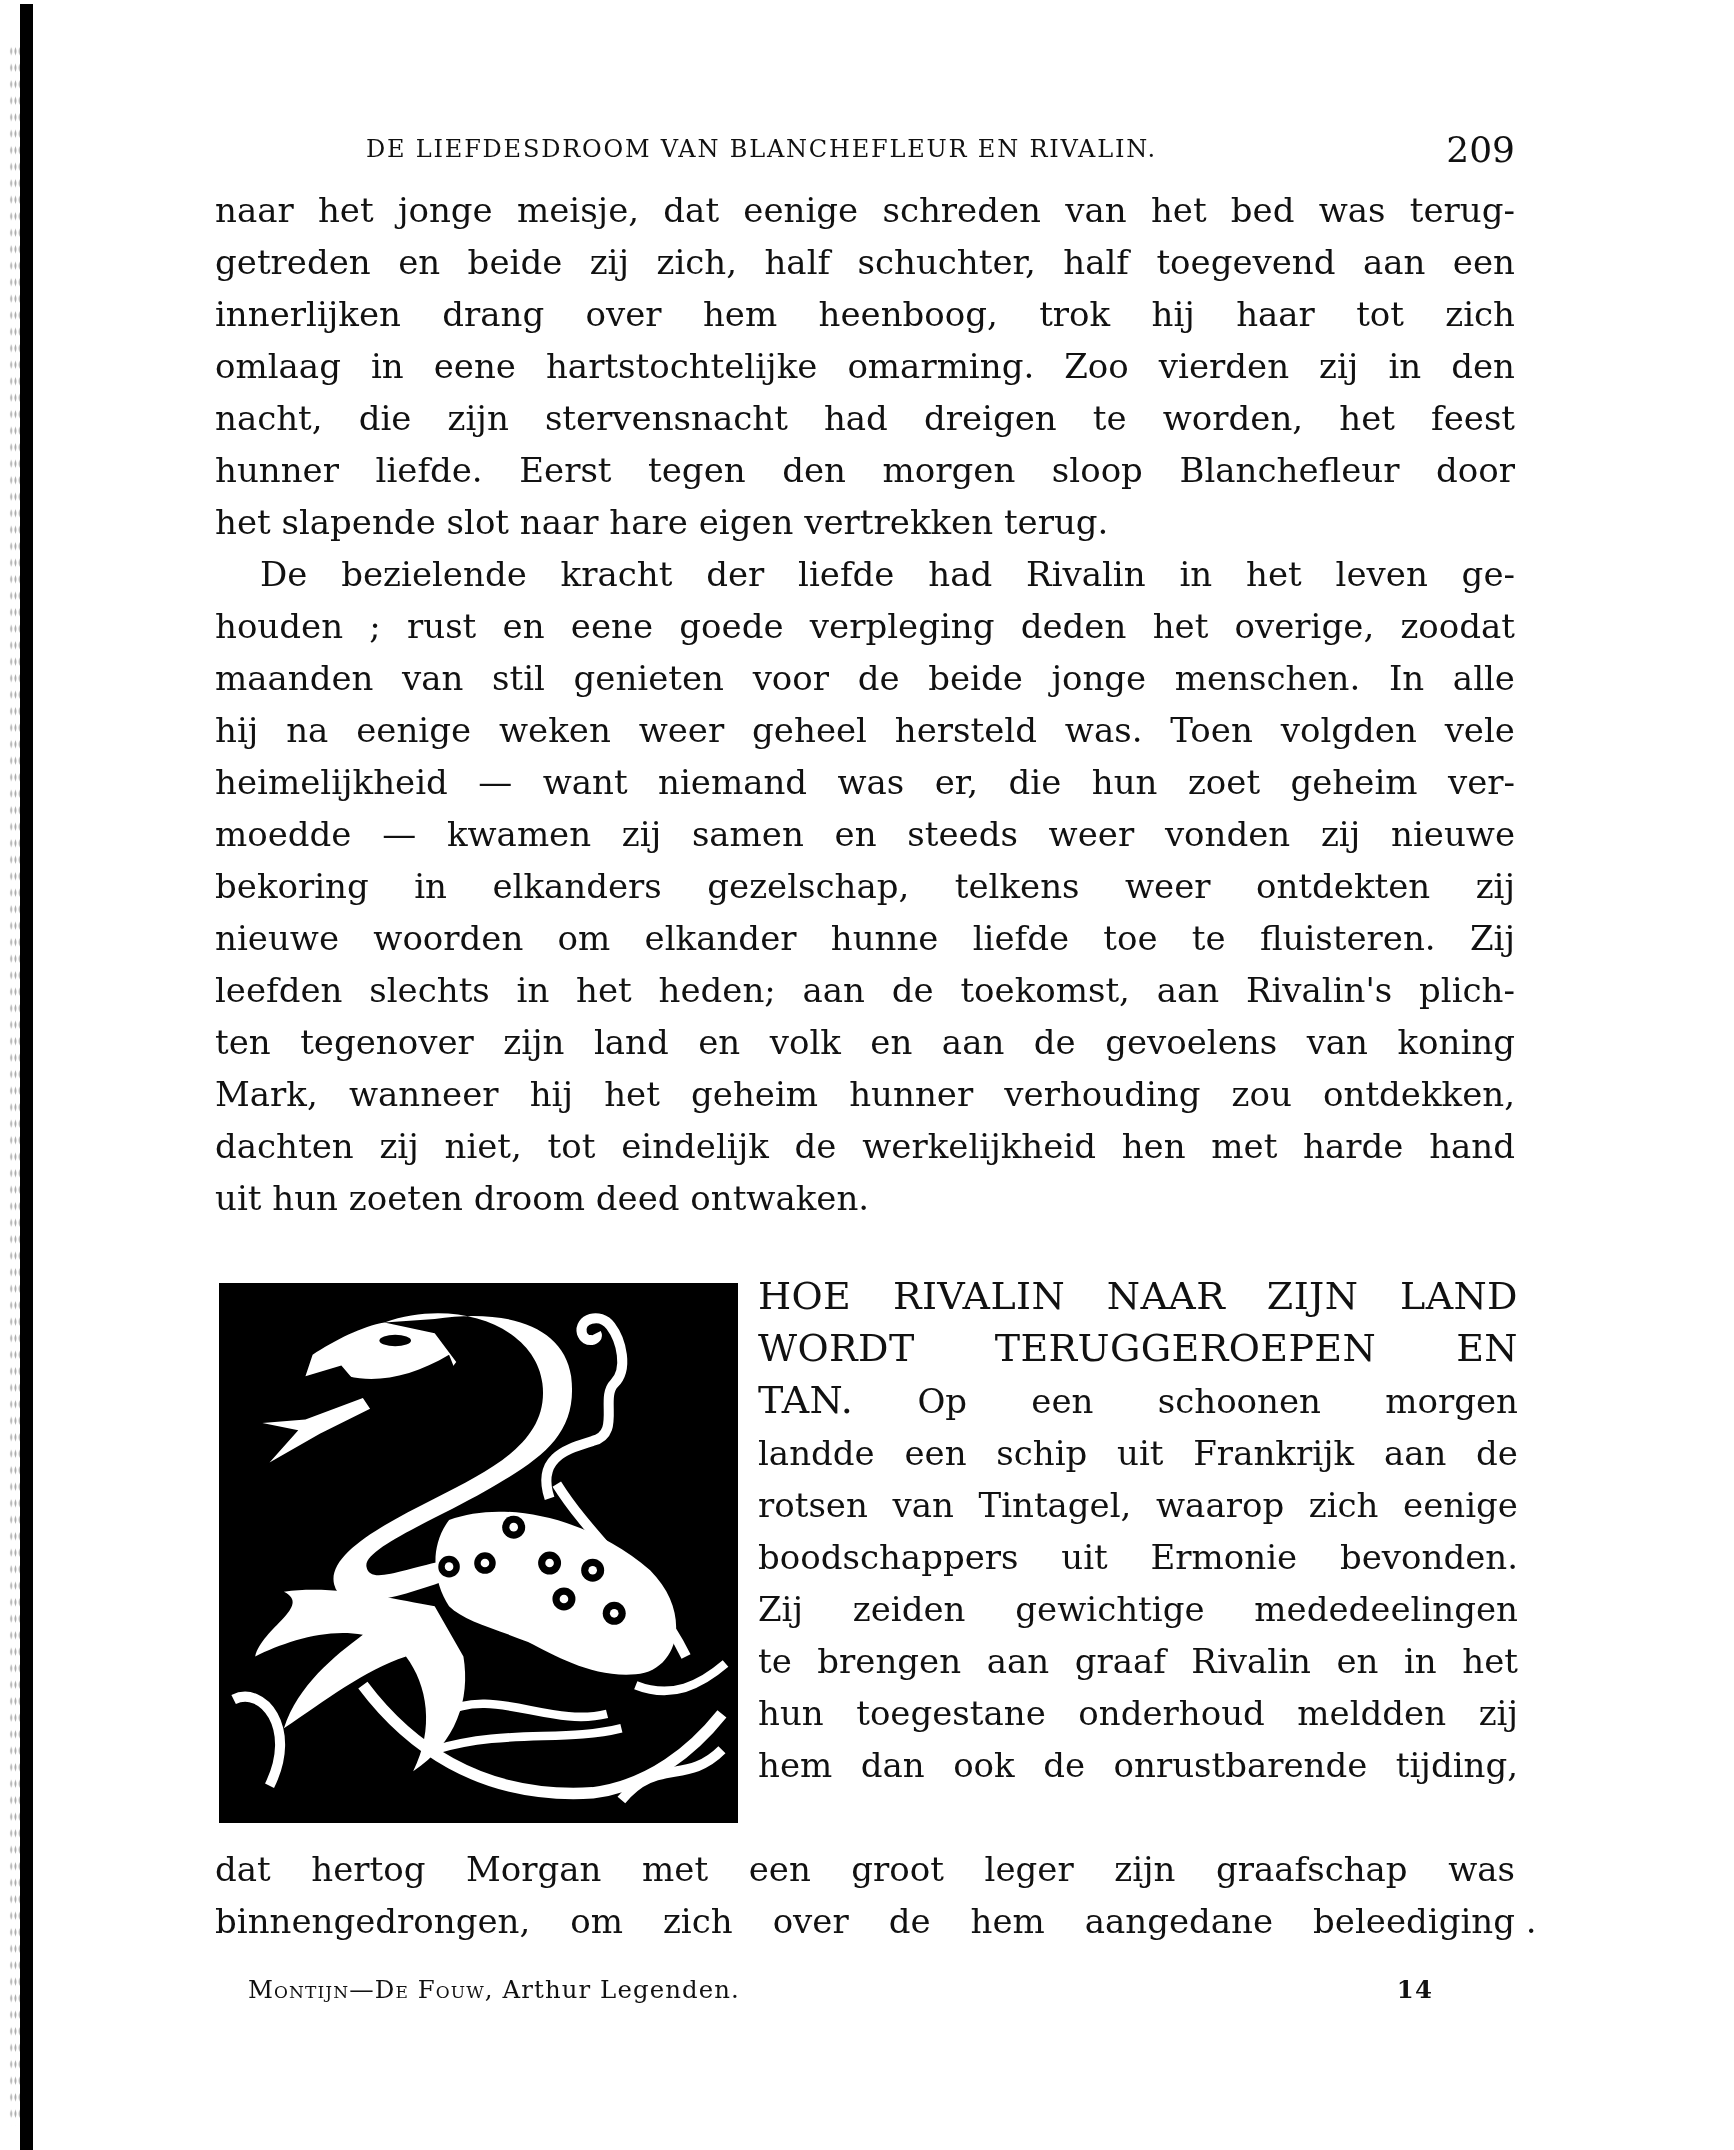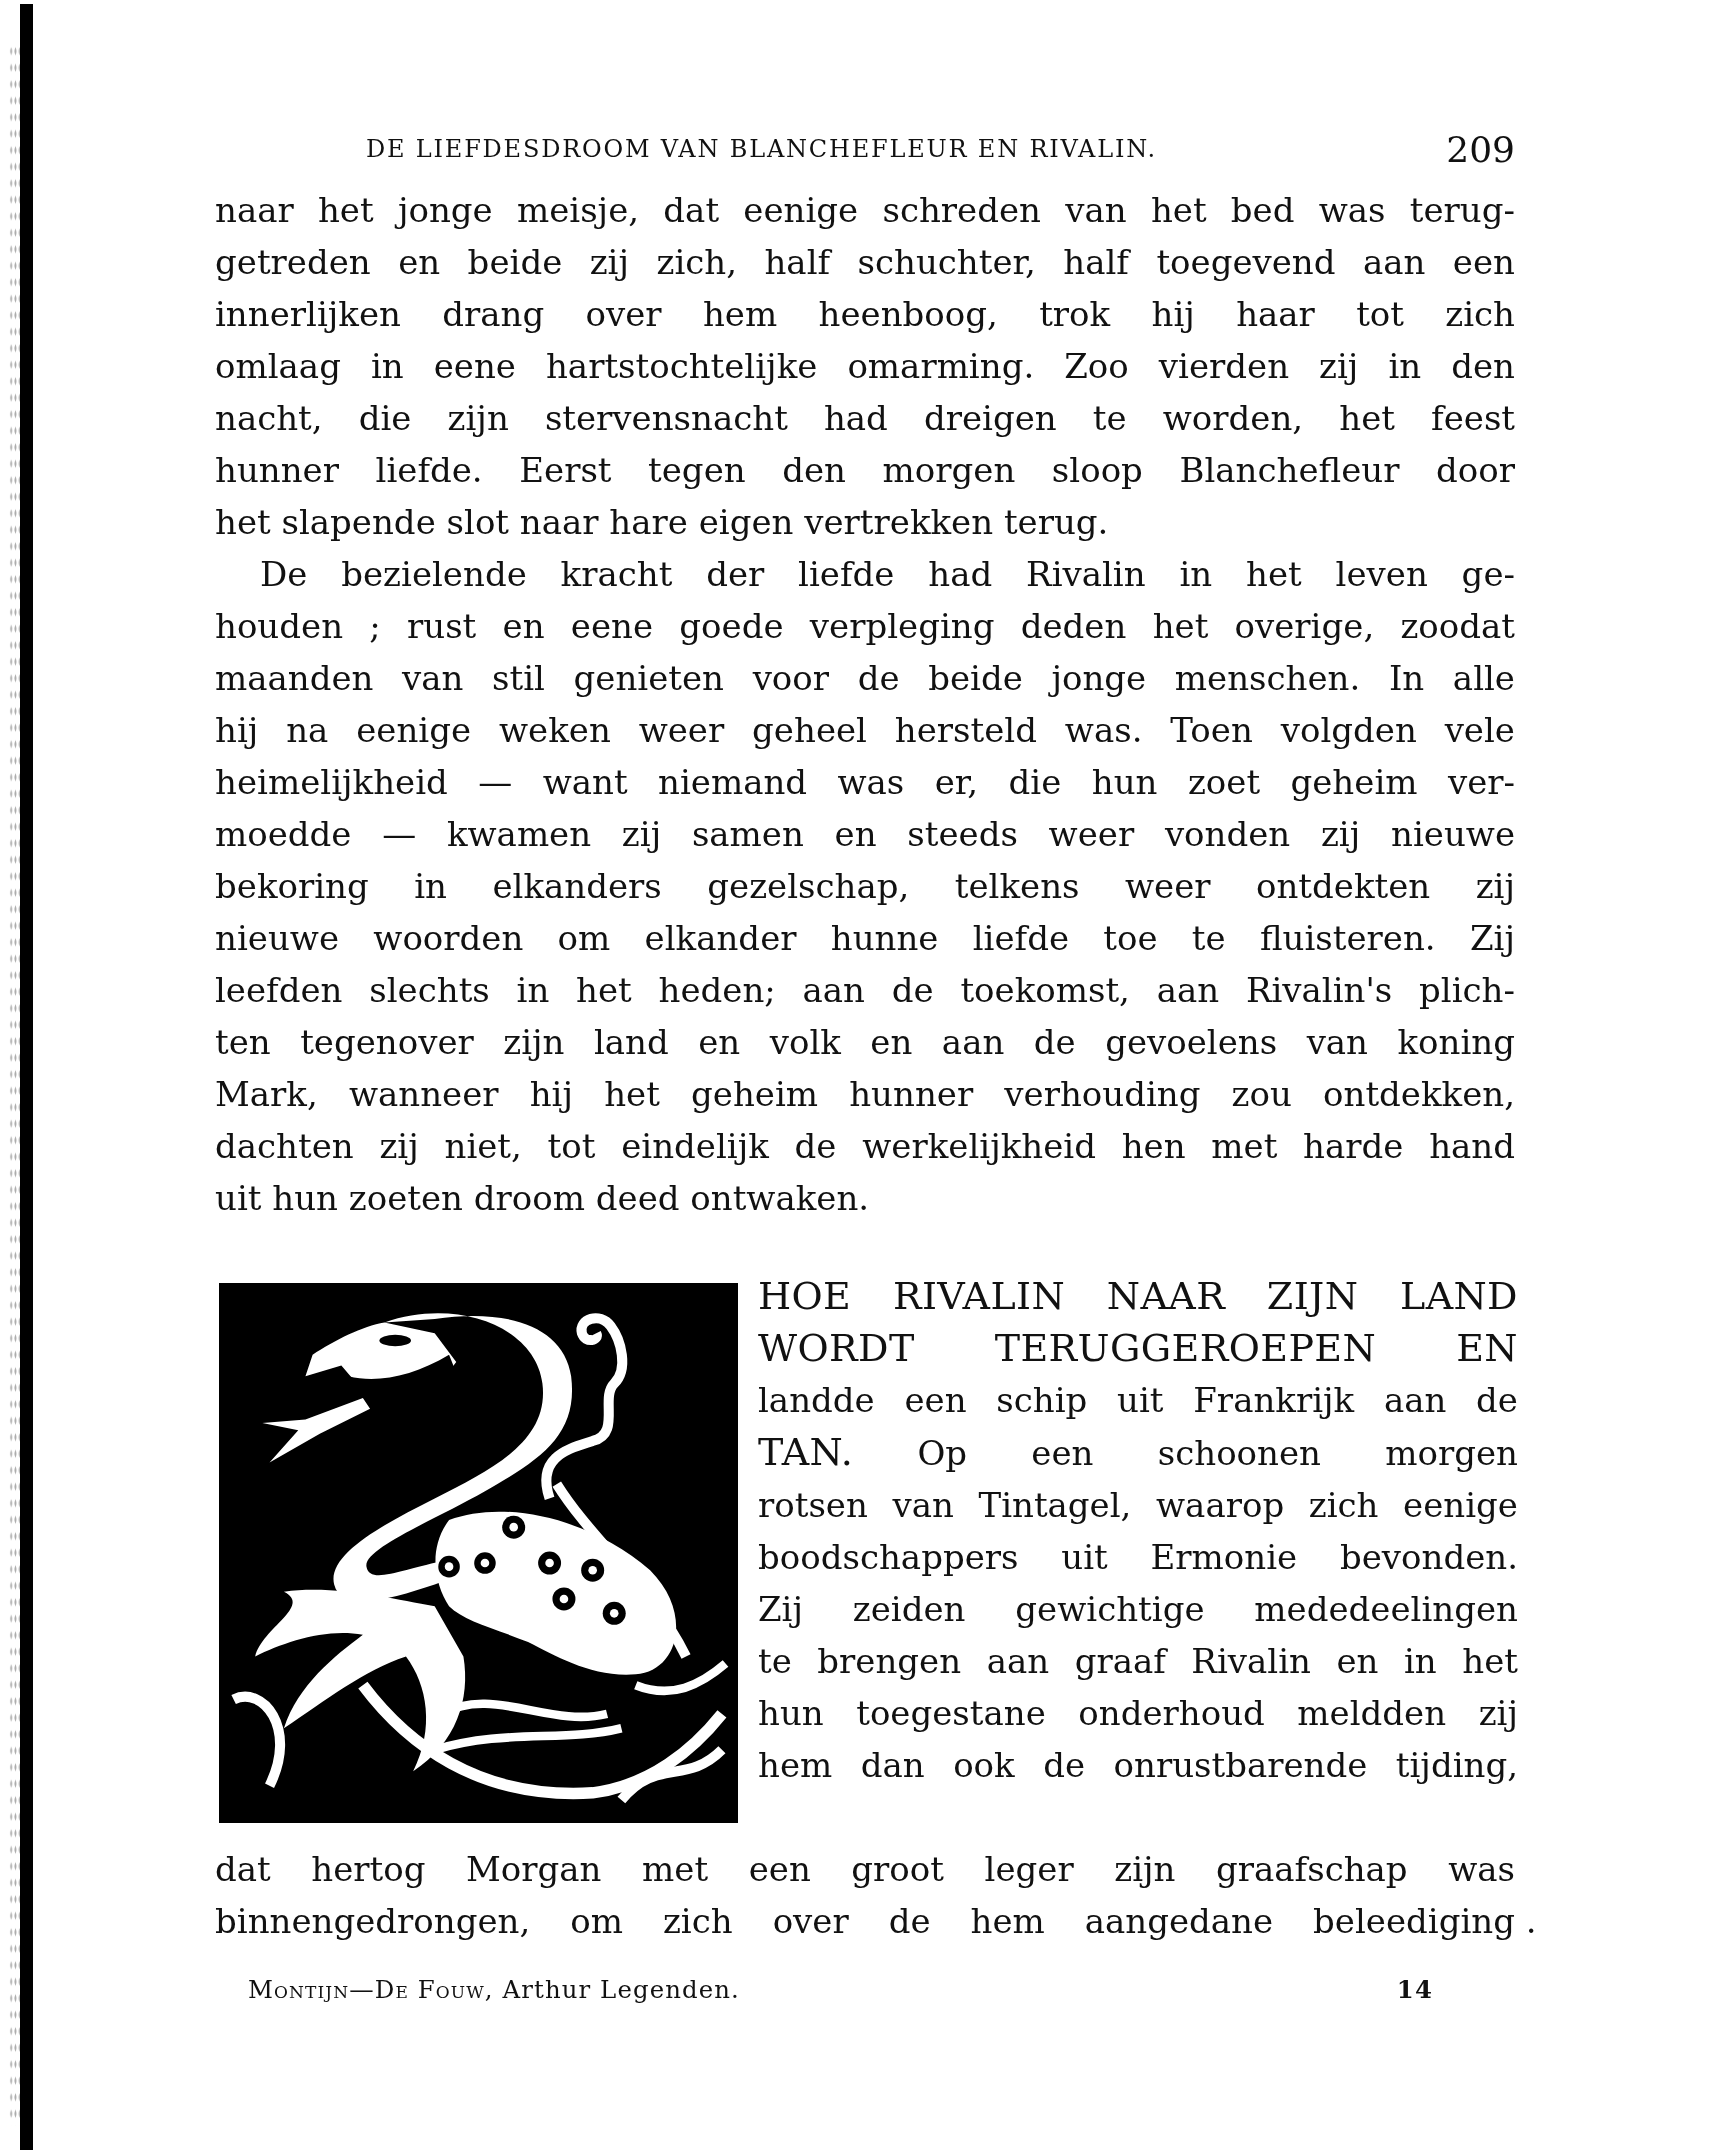--- a/index.html
+++ b/index.html
@@ -129,22 +129,22 @@
     <path d="M310 600 C380 560 460 620 540 600" stroke="#fff" stroke-width="12" fill="none"></path>
     <path d="M300 650 C400 620 480 640 560 620" stroke="#fff" stroke-width="12" fill="none"></path>
     <path d="M560 720 C610 660 650 700 700 650" stroke="#fff" stroke-width="14" fill="none"></path>
     <path d="M580 560 C630 580 670 560 705 530" stroke="#fff" stroke-width="12" fill="none"></path>
   </svg>
 </div>
 
 <div class="section-block">
   <span class="line heading-line">HOE RIVALIN NAAR ZIJN LAND</span>
   <span class="line heading-line">WORDT TERUGGEROEPEN EN</span>
+  <span class="line"><span class="heading-line">TAN.</span> <span>Op een schoonen morgen</span></span>
   <span class="line">landde een schip uit Frankrijk aan de</span>
-  <span class="line"><span class="heading-line">TAN.</span> <span>Op een schoonen morgen</span></span>
   <span class="line">rotsen van Tintagel, waarop zich eenige</span>
   <span class="line">boodschappers uit Ermonie bevonden.</span>
   <span class="line">Zij zeiden gewichtige mededeelingen</span>
   <span class="line">te brengen aan graaf Rivalin en in het</span>
   <span class="line">hun toegestane onderhoud meldden zij</span>
   <span class="line">hem dan ook de onrustbarende tijding,</span>
 </div>
 
 <div class="after-block">
   <span class="line">dat hertog Morgan met een groot leger zijn graafschap was</span>

